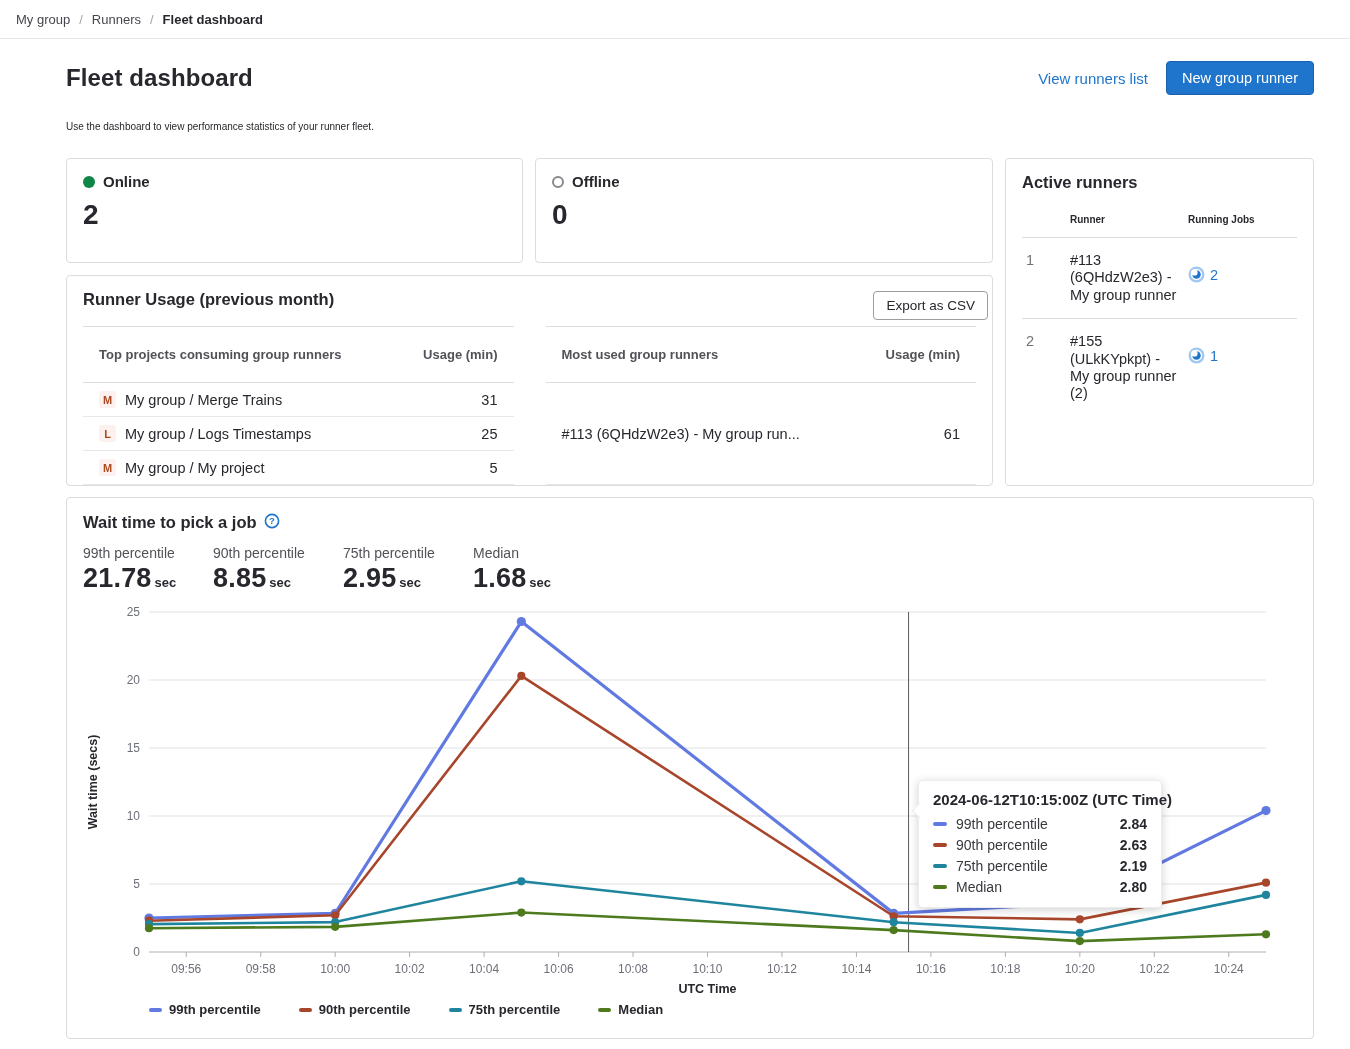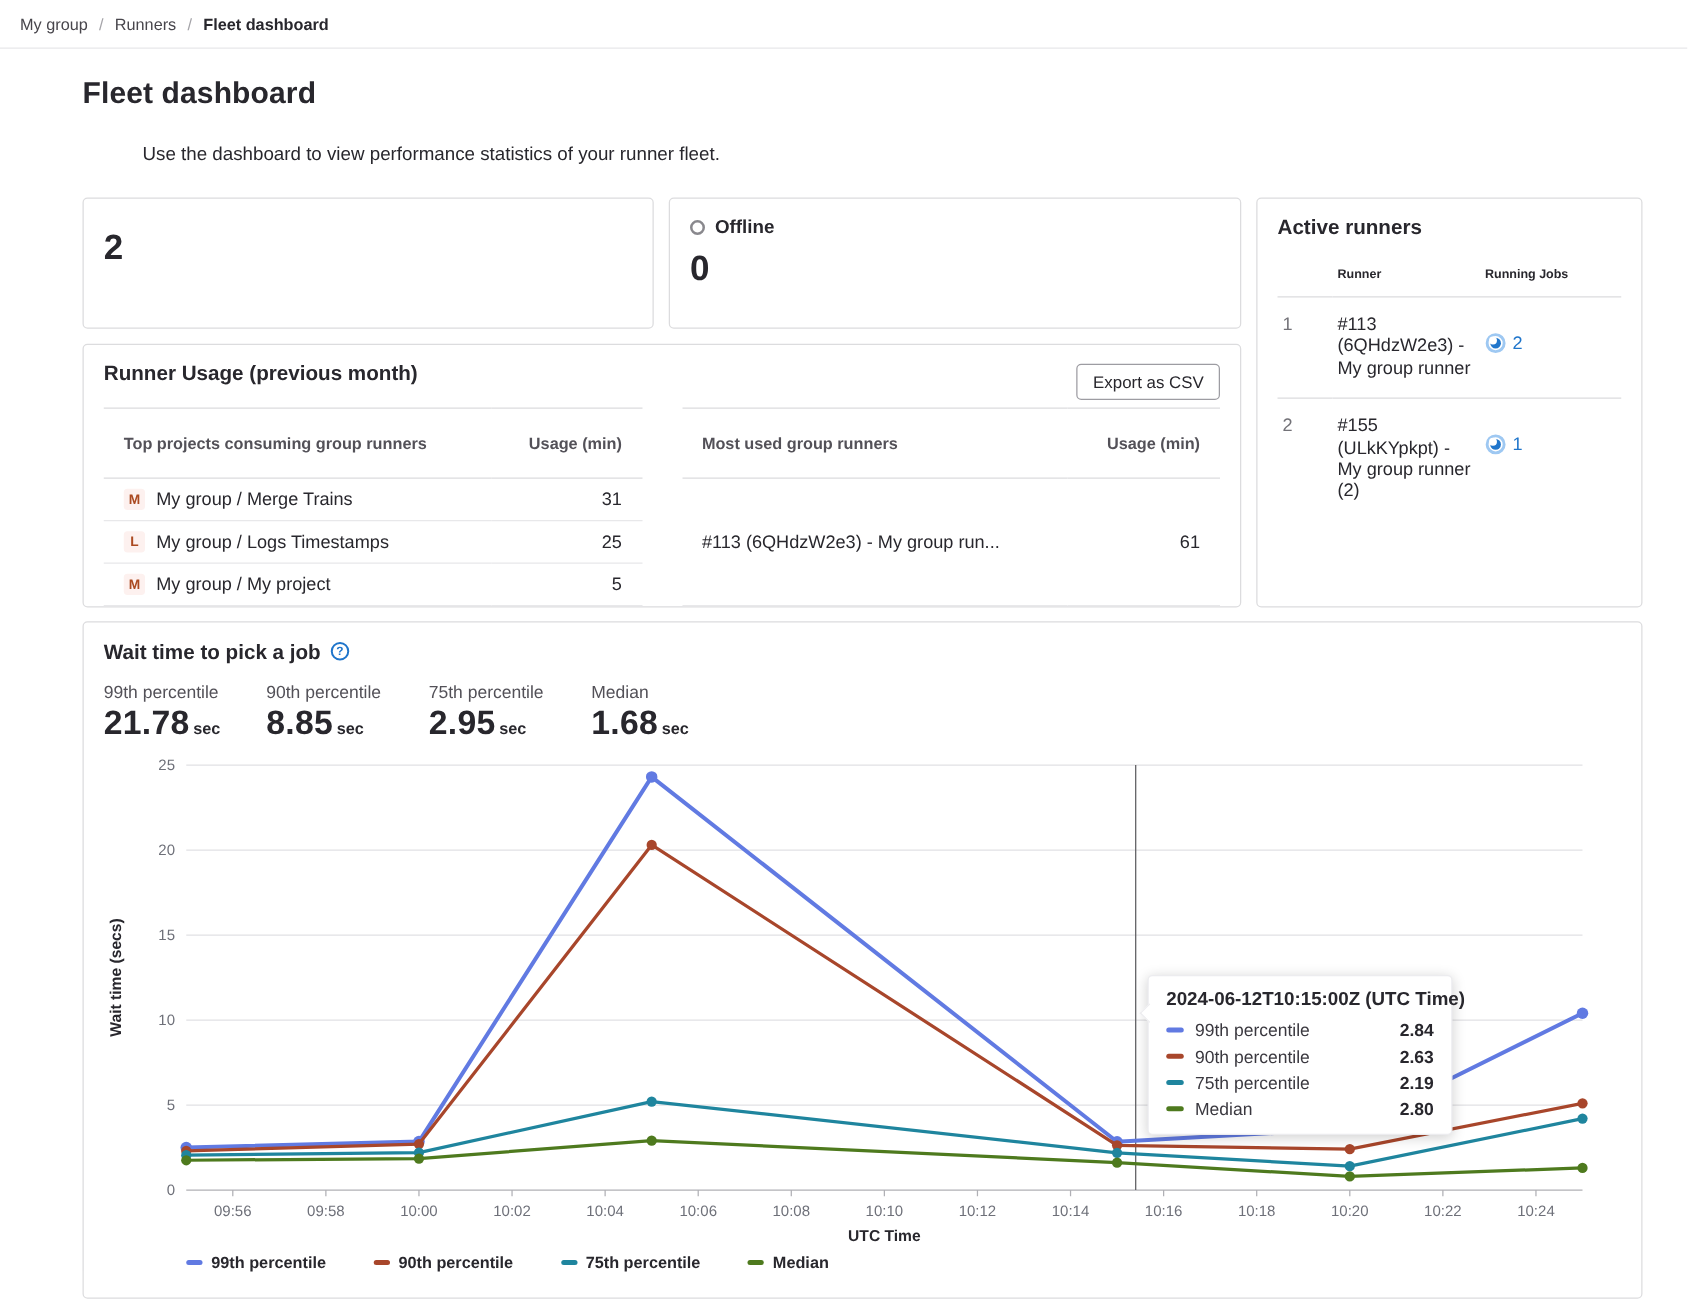--- a/index.html
+++ b/index.html
@@ -14,21 +14,21 @@
 
   .main { padding:0 36px 0 66px; }
 
   
   .title-row { display:flex; align-items:center; justify-content:space-between; margin-top:22px; }
   .page-title { font-size:24px; font-weight:700; letter-spacing:.1px; }
   .actions { display:flex; align-items:center; gap:18px; }
   .link-btn { color:#1f75cb; font-size:15px; text-decoration:none; cursor:pointer; }
   .primary-btn { background:#1f75cb; color:#fff; font-size:14.5px; font-weight:400; border:1px solid #1a63ac; border-radius:4px; padding:8px 15px; cursor:pointer; font-family:inherit; }
 
-  .description { margin-top:26px; font-size:15px; color:#28272d;margin-left:48px; }
+  .description { margin-top:26px; font-size:10px; color:#28272d; }
 
   
   .cards-grid { margin-top:26px; display:grid; grid-template-columns:457px 458px 309px; grid-template-rows:105px 211px; gap:12px; }
   .card { border:1px solid #dcdcde; border-radius:4px; background:#fff; }
 
   .status-card { padding:14px 16px; }
   .status-head { display:flex; align-items:center; gap:8px; font-size:15px; font-weight:700; }
   .dot-online { width:12px; height:12px; border-radius:50%; }
   .dot-offline { width:12px; height:12px; border-radius:50%; border:2px solid #89888d; background:#fff; }
   .status-value { margin-top:9px; font-size:28px; font-weight:700; letter-spacing:.3px; }
@@ -40,21 +40,21 @@
   .ar-table th { text-align:left; font-size:10px; font-weight:700; color:#28272d; padding:8px 4px 12px 4px; border-bottom:1px solid #dcdcde; vertical-align:top; }
   .ar-table td { padding:14px 4px; vertical-align:top; font-size:14.5px; }
   .ar-table tr.ar-row + tr.ar-row td { border-top:1px solid #dcdcde; }
   .ar-index { color:#737278; font-size:16px; }
   .ar-runner { line-height:1.2; word-wrap:break-word; }
   .jobs-link { display:flex; align-items:center; gap:5px; color:#1f75cb; text-decoration:none; cursor:pointer; margin-top:14px; }
   .col-idx { width:44px; } .col-runner { width:118px; } .col-jobs { width:auto; }
 
   
   .usage-card { grid-column:1 / 3; grid-row:2; padding:14px 16px; position:relative; }
-  .export-btn { position:absolute; top:15px; right:16px; background:#fff; border:1px solid #9d9ca2; border-radius:4px; padding:6px 12px; font-size:13.5px; color:#28272d; cursor:pointer; font-family:inherit; }
+  .export-btn { position:absolute; top:15px; right:4px; background:#fff; border:1px solid #9d9ca2; border-radius:4px; padding:6px 12px; font-size:13.5px; color:#28272d; cursor:pointer; font-family:inherit; }
   .usage-tables { display:grid; grid-template-columns:1fr 1fr; gap:32px; margin-top:17px; }
   .u-table { width:100%; border-collapse:collapse; }
   .u-table th { font-size:13px; font-weight:700; color:#535158; text-align:left; padding:20px 16px; border-top:1px solid #dcdcde; border-bottom:1px solid #dcdcde; }
   .u-table th.num, .u-table td.num { text-align:right; white-space:nowrap; }
   .u-table td { font-size:14.5px; padding:8px 16px; border-bottom:1px solid #e8e8ea; }
   .proj-cell { display:flex; align-items:center; gap:9px; }
   .project-avatar { width:17px; height:17px; border-radius:3px; font-size:11px; font-weight:700; display:flex; align-items:center; justify-content:center; flex:none; }
 
   
   .wait-card { margin-top:11px; width:1248px; height:542px; padding:15px 16px; overflow:hidden; }
@@ -94,27 +94,35 @@
   <span class="crumb-sep">/</span>
   <span class="crumb">Runners</span>
   <span class="crumb-sep">/</span>
   <span class="crumb crumb-current">Fleet dashboard</span>
 </div>
 
 <div class="main">
 
   <div class="title-row">
     <h1 class="page-title">Fleet dashboard</h1>
+    <div class="actions">
+      <a class="link-btn">View runners list</a>
+      <button class="primary-btn">New group runner</button>
+    </div>
   </div>
 
   <p class="description">Use the dashboard to view performance statistics of your runner fleet.</p>
 
   <div class="cards-grid">
 
     <div class="card status-card">
+      <div class="status-head">
+        <span class="dot-online" style="background:#108548"></span>
+        <span>Online</span>
+      </div>
       <div class="status-value">2</div>
     </div>
 
     <div class="card status-card">
       <div class="status-head">
         <span class="dot-offline"></span>
         <span>Offline</span>
       </div>
       <div class="status-value">0</div>
     </div>

